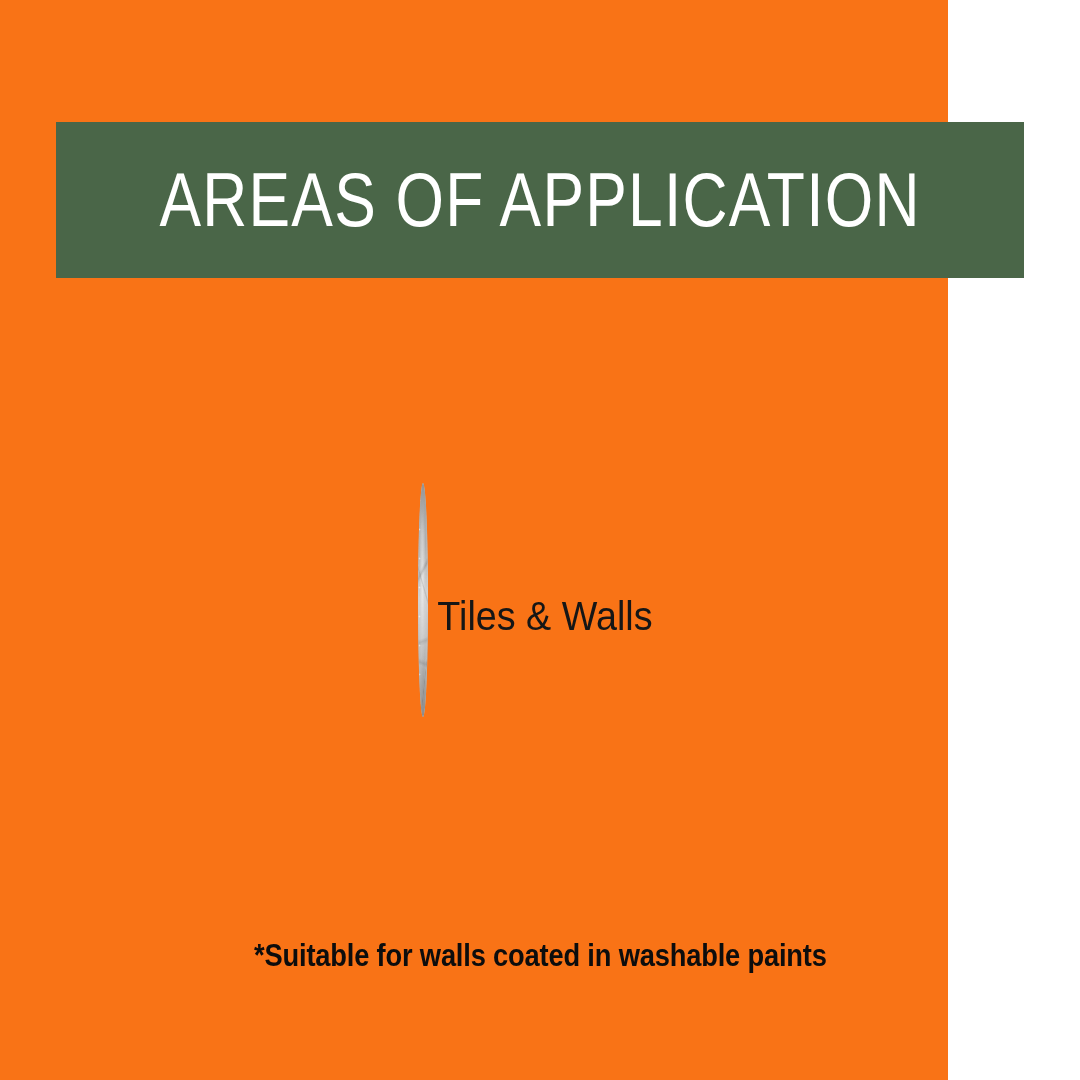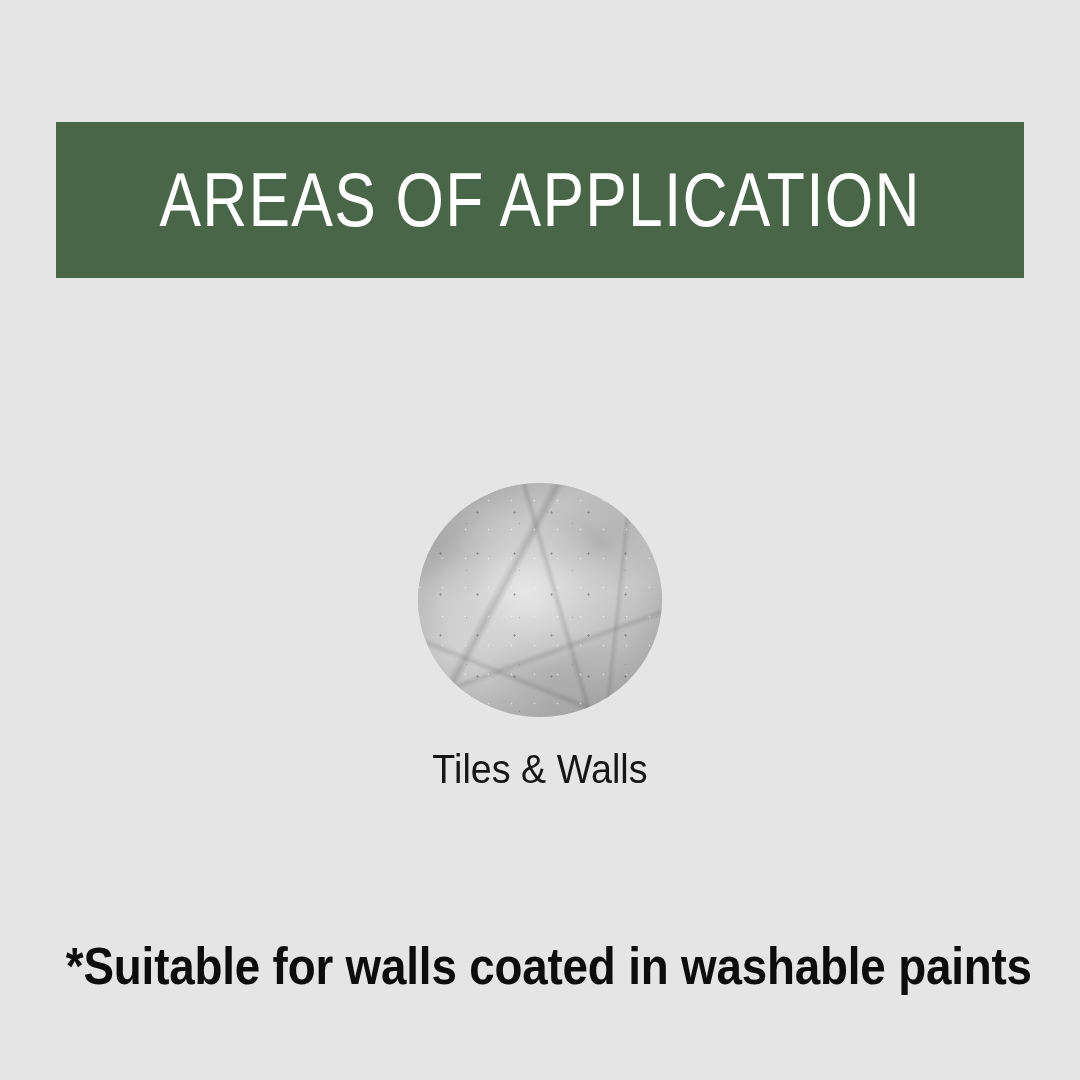--- a/index.html
+++ b/index.html
@@ -11,23 +11,23 @@
   body {
     width: 1080px;
     height: 1080px;
     overflow: hidden;
     font-family: "Liberation Sans", sans-serif;
     -webkit-font-smoothing: antialiased;
   }
 
   .poster {
     position: relative;
-    width: 1080px;
+    width: 948px;
     height: 1080px;
-    background: #e5e5e5;
+    background: #f97316;
   }
 
   
   .header-banner {
     position: absolute;
     left: 56px;
     top: 122px;
     width: 968px;
     height: 156px;
     background: #4a6648;
@@ -53,21 +53,21 @@
     position: absolute;
     left: 0;
     top: 483px;
     width: 1080px;
     display: flex;
     justify-content: center;
     gap: 218px;
   }
   .item {
     display: flex;
-    flex-direction: column;
+    flex-direction: row;
     align-items: center;
     width: 244px;
   }
 
   .swatch {
     width: 244px;
     height: 234px;
     border-radius: 50%;
     position: relative;
     overflow: hidden;
@@ -188,21 +188,21 @@
 
   
   .footnote {
     position: absolute;
     left: 0;
     top: 940px;
     width: 1080px;
     text-align: center;
     color: #0d0d0d;
     font-family: "Liberation Sans Narrow", "Liberation Sans", sans-serif;
-    font-size: 52px;
+    font-size: 31px;
     font-weight: 700;
     line-height: 1;
     letter-spacing: -0.2px;
     white-space: nowrap;
   }
   .footnote span { display: inline-block; transform: scaleX(0.88); }
 </style>
 </head>
 <body>
 

